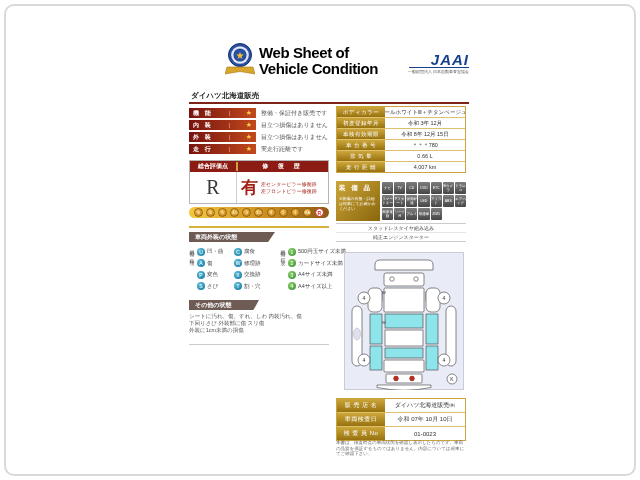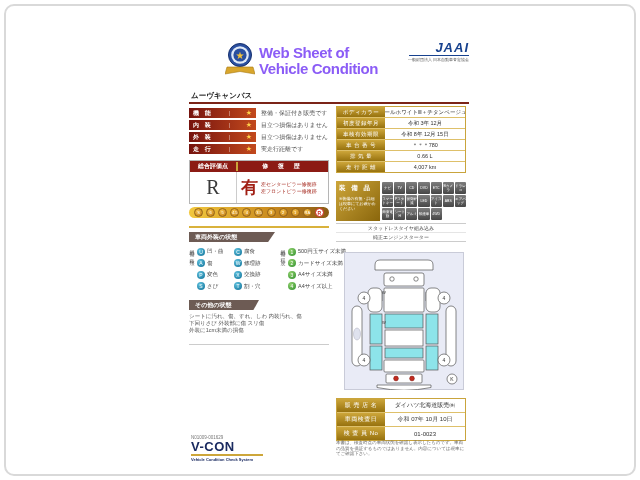--- a/index.html
+++ b/index.html
@@ -3,24 +3,24 @@
 <meta charset="utf-8">
 <style>
   html,body{margin:0;padding:0;}
   body{width:640px;height:480px;background:#fff;position:relative;overflow:hidden;
        font-family:"Liberation Sans","DejaVu Sans",sans-serif;color:#333;}
   .card{position:absolute;inset:4px;border:2px solid #d9d9d9;border-radius:10px;background:#fff;}
   .content{position:absolute;left:183px;top:30px;width:280px;height:432px;}
 
   
   .emblem{position:absolute;left:36px;top:6px;width:30px;height:38px;}
-  .title{position:absolute;left:70px;top:9px;color:#8b5cf6;font-weight:bold;font-size:15px;line-height:16px;letter-spacing:-0.4px;white-space:nowrap;}
+  .title{position:absolute;left:70px;top:9px;color:#000000;font-weight:bold;font-size:15px;line-height:16px;letter-spacing:-0.4px;white-space:nowrap;}
   .title .l2{margin-left:0;}
   .jaai{position:absolute;right:0;top:5px;text-align:right;width:70px;}
-  .jaai .logo{font-size:13px;font-weight:bold;font-style:italic;color:#17418e;letter-spacing:1px;line-height:13px;}
+  .jaai .logo{font-size:15px;font-weight:bold;font-style:italic;color:#17418e;letter-spacing:1px;line-height:13px;margin-top:12px;}
   .jaai .rule{height:1px;background:#17418e;margin:1px 0 1px 10px;}
   .jaai .sub{font-size:4px;color:#555;white-space:nowrap;}
   .model{position:absolute;left:2px;top:55px;font-size:7.5px;font-weight:bold;color:#222;}
   .redline{position:absolute;left:0;top:66px;width:280px;height:2px;background:#7b2418;}
 
   
   .leftcol{position:absolute;left:0;top:72px;width:141px;}
   .rating-row{display:flex;align-items:center;height:10px;margin-bottom:2px;}
   .rating-label{width:67px;height:10px;background:linear-gradient(90deg,#76130e,#c2491d);color:#fff;
     font-size:6px;display:flex;align-items:center;justify-content:space-between;padding:0 4px;box-sizing:border-box;}
@@ -109,21 +109,21 @@
   </svg>
   <div class="title">
     <div>Web Sheet of</div>
     <div class="l2">Vehicle Condition</div>
   </div>
   <div class="jaai">
     <div class="logo">JAAI</div>
     <div class="rule"></div>
     <div class="sub">一般財団法人 日本自動車査定協会</div>
   </div>
-  <div class="model">ムーヴキャンバス</div>
+  <div class="model">ダイハツ北海道販売</div>
   <div class="redline"></div>
 
   <div class="leftcol">
 
     <div class="ratings">
 
         <div class="rating-row">
           <div class="rating-label">
             <span class="lab">機 能</span>
             <span class="sep">|</span>
@@ -404,22 +404,16 @@
           <div class="tvalue">令和 07年 10月 10日</div>
         </div>
 
         <div class="trow">
           <div class="tlabel">検 査 員 No</div>
           <div class="tvalue">01-0023</div>
         </div>
       </div>
   </div>
 
-  <div class="footer-left">
-    <div class="serial">N01009-001629</div>
-    <div class="vcon">V-CON</div>
-    <div class="vcon-bar"></div>
-    <div class="vcon-sub">Vehicle Condition Check System</div>
-  </div>
   <div class="disclaimer">本書は、検査時点の車両状態を確認し表示したものです。車両の品質を保証するものではありません。内容については現車にてご確認下さい。</div>
 
 </div>
 </div>
 
 </body></html>

